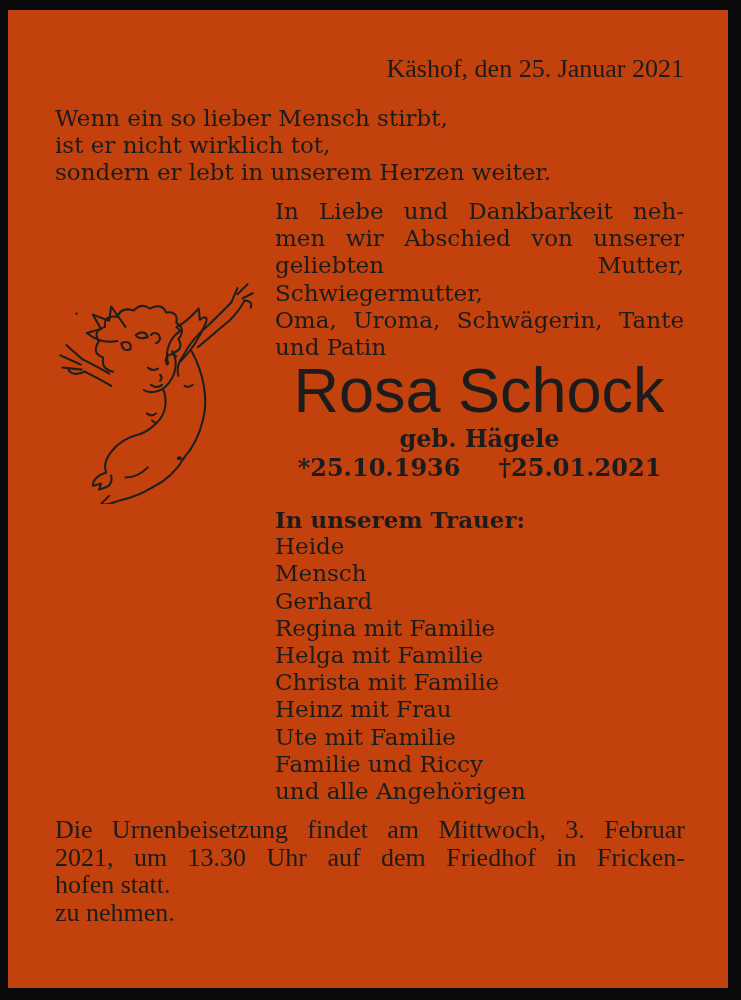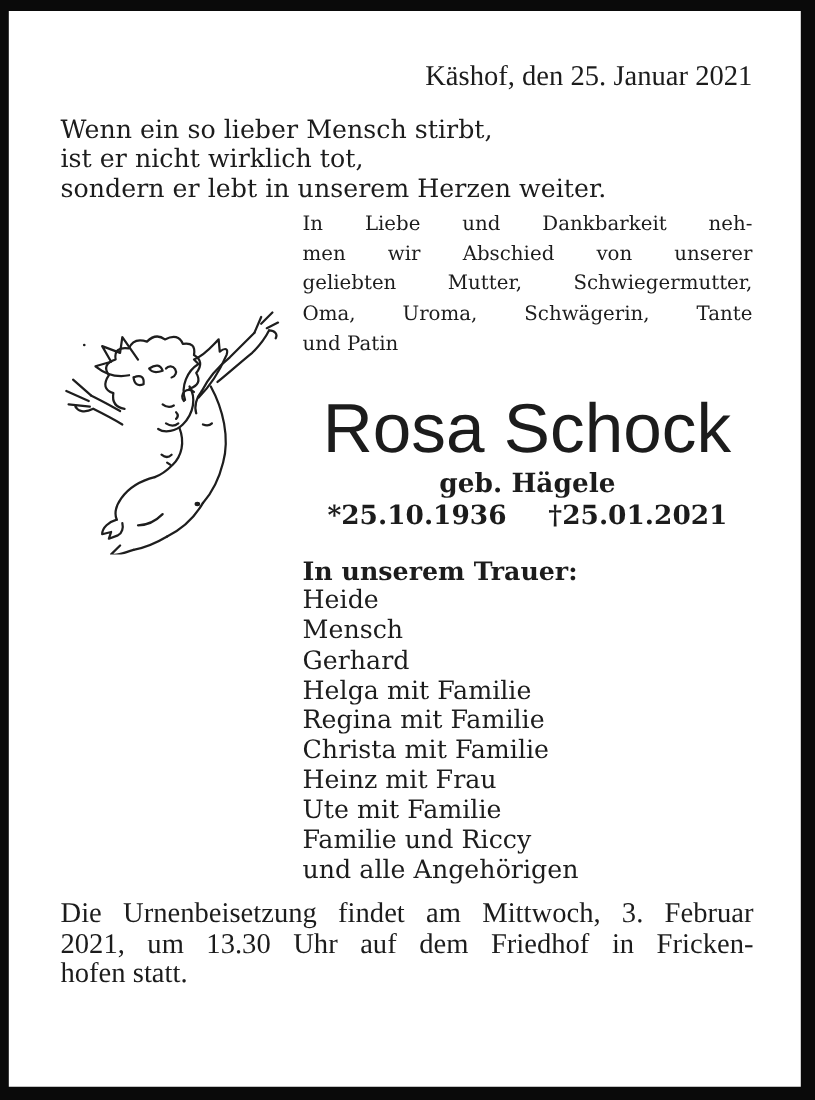--- a/index.html
+++ b/index.html
@@ -1,20 +1,20 @@
 <!DOCTYPE html>
 <html><head>
 <meta charset="utf-8">
 <style>
   html,body { margin:0; padding:0; background:#e8e8e8; }
   .page {
     position:relative;
     width:741px; height:1000px;
     box-sizing:border-box;
-    background:#ffffff;
+    background:#c2410c;
     border-style:solid;
     border-color:#0a0a0a;
     border-width:10px 13px 12px 8px;
     overflow:hidden;
     color:#1c1c1c;
   }
   .abs { position:absolute; }
   .cond  { font-family:"Liberation Serif", serif; }
   .book  { font-family:"DejaVu Serif", serif; }
   .sans  { font-family:"Liberation Sans", sans-serif; }
@@ -26,22 +26,22 @@
     white-space:nowrap;
   }
   .quote {
     left:47px; top:95px;
     font-size:23px; line-height:27px;
     white-space:nowrap;
   }
   .cherub { left:40px; top:268px; }
 
   .intro {
-    left:267px; top:180px; width:409px;
-    font-size:18px; line-height:27.2px;
+    left:267px; top:188px; width:409px;
+    font-size:23px; line-height:27.2px;
   }
   .just { text-align:justify; text-align-last:justify; }
 
   .name {
     left:263px; top:349px; width:416px;
     font-size:63px; line-height:63px;
     text-align:center;
     letter-spacing:0px;
     white-space:nowrap;
   }
@@ -140,28 +140,29 @@
 
   <div class="abs dates book">
     <span class="birth">*25.10.1936</span><span class="death">†25.01.2021</span>
   </div>
 
   <div class="abs mourners book">
     <div class="heading">In unserem Trauer:</div>
     <div>Heide</div>
     <div>Mensch</div>
     <div>Gerhard</div>
+    <div>Regina mit Familie</div>
     <div>Helga mit Familie</div>
-    <div>Regina mit Familie</div>
     <div>Christa mit Familie</div>
     <div>Heinz mit Frau</div>
     <div>Ute mit Familie</div>
     <div>Familie und Riccy</div>
     <div>und alle Angehörigen</div>
   </div>
 
   <div class="abs funeral cond">
     <div class="just">Die Urnenbeisetzung findet am Mittwoch, 3. Februar</div>
     <div class="just">2021, um 13.30 Uhr auf dem Friedhof in Fricken-</div>
     <div>hofen statt.</div>
+    <div>zu nehmen.</div>
   </div>
 
 </div>
 
 </body></html>

